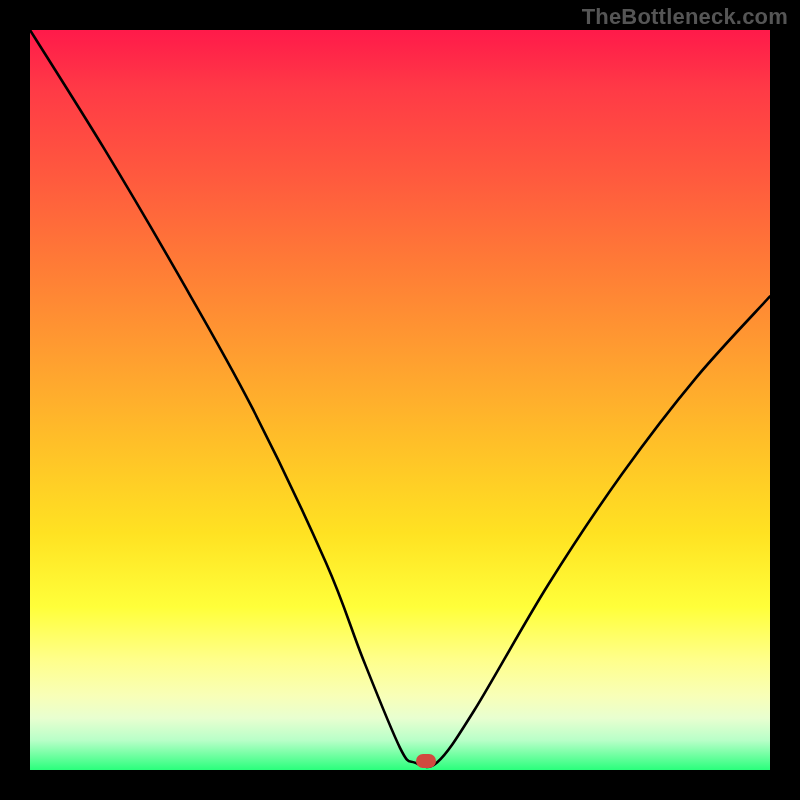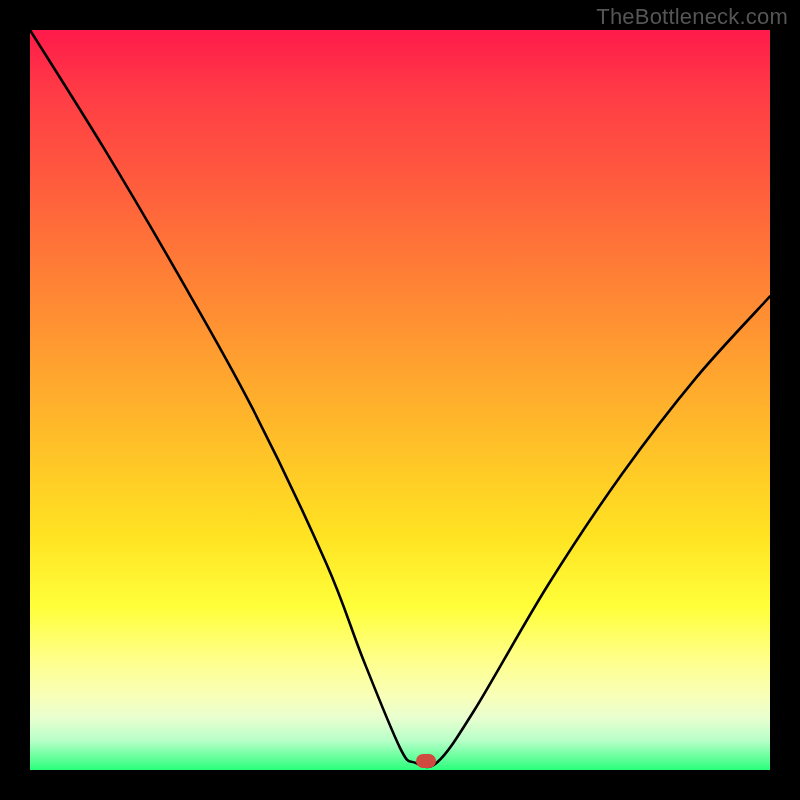--- a/index.html
+++ b/index.html
@@ -16,21 +16,21 @@
     width: 800px;
     height: 800px;
     background: #000;
   }
   .attribution {
     position: absolute;
     top: 4px;
     right: 12px;
     color: #555;
     font-size: 22px;
-    font-weight: 400;
+    font-weight: 700;
     letter-spacing: 0.2px;
     z-index: 10;
   }
   .plot {
     position: absolute;
     left: 30px;
     top: 30px;
     width: 740px;
     height: 740px;
     overflow: hidden;

